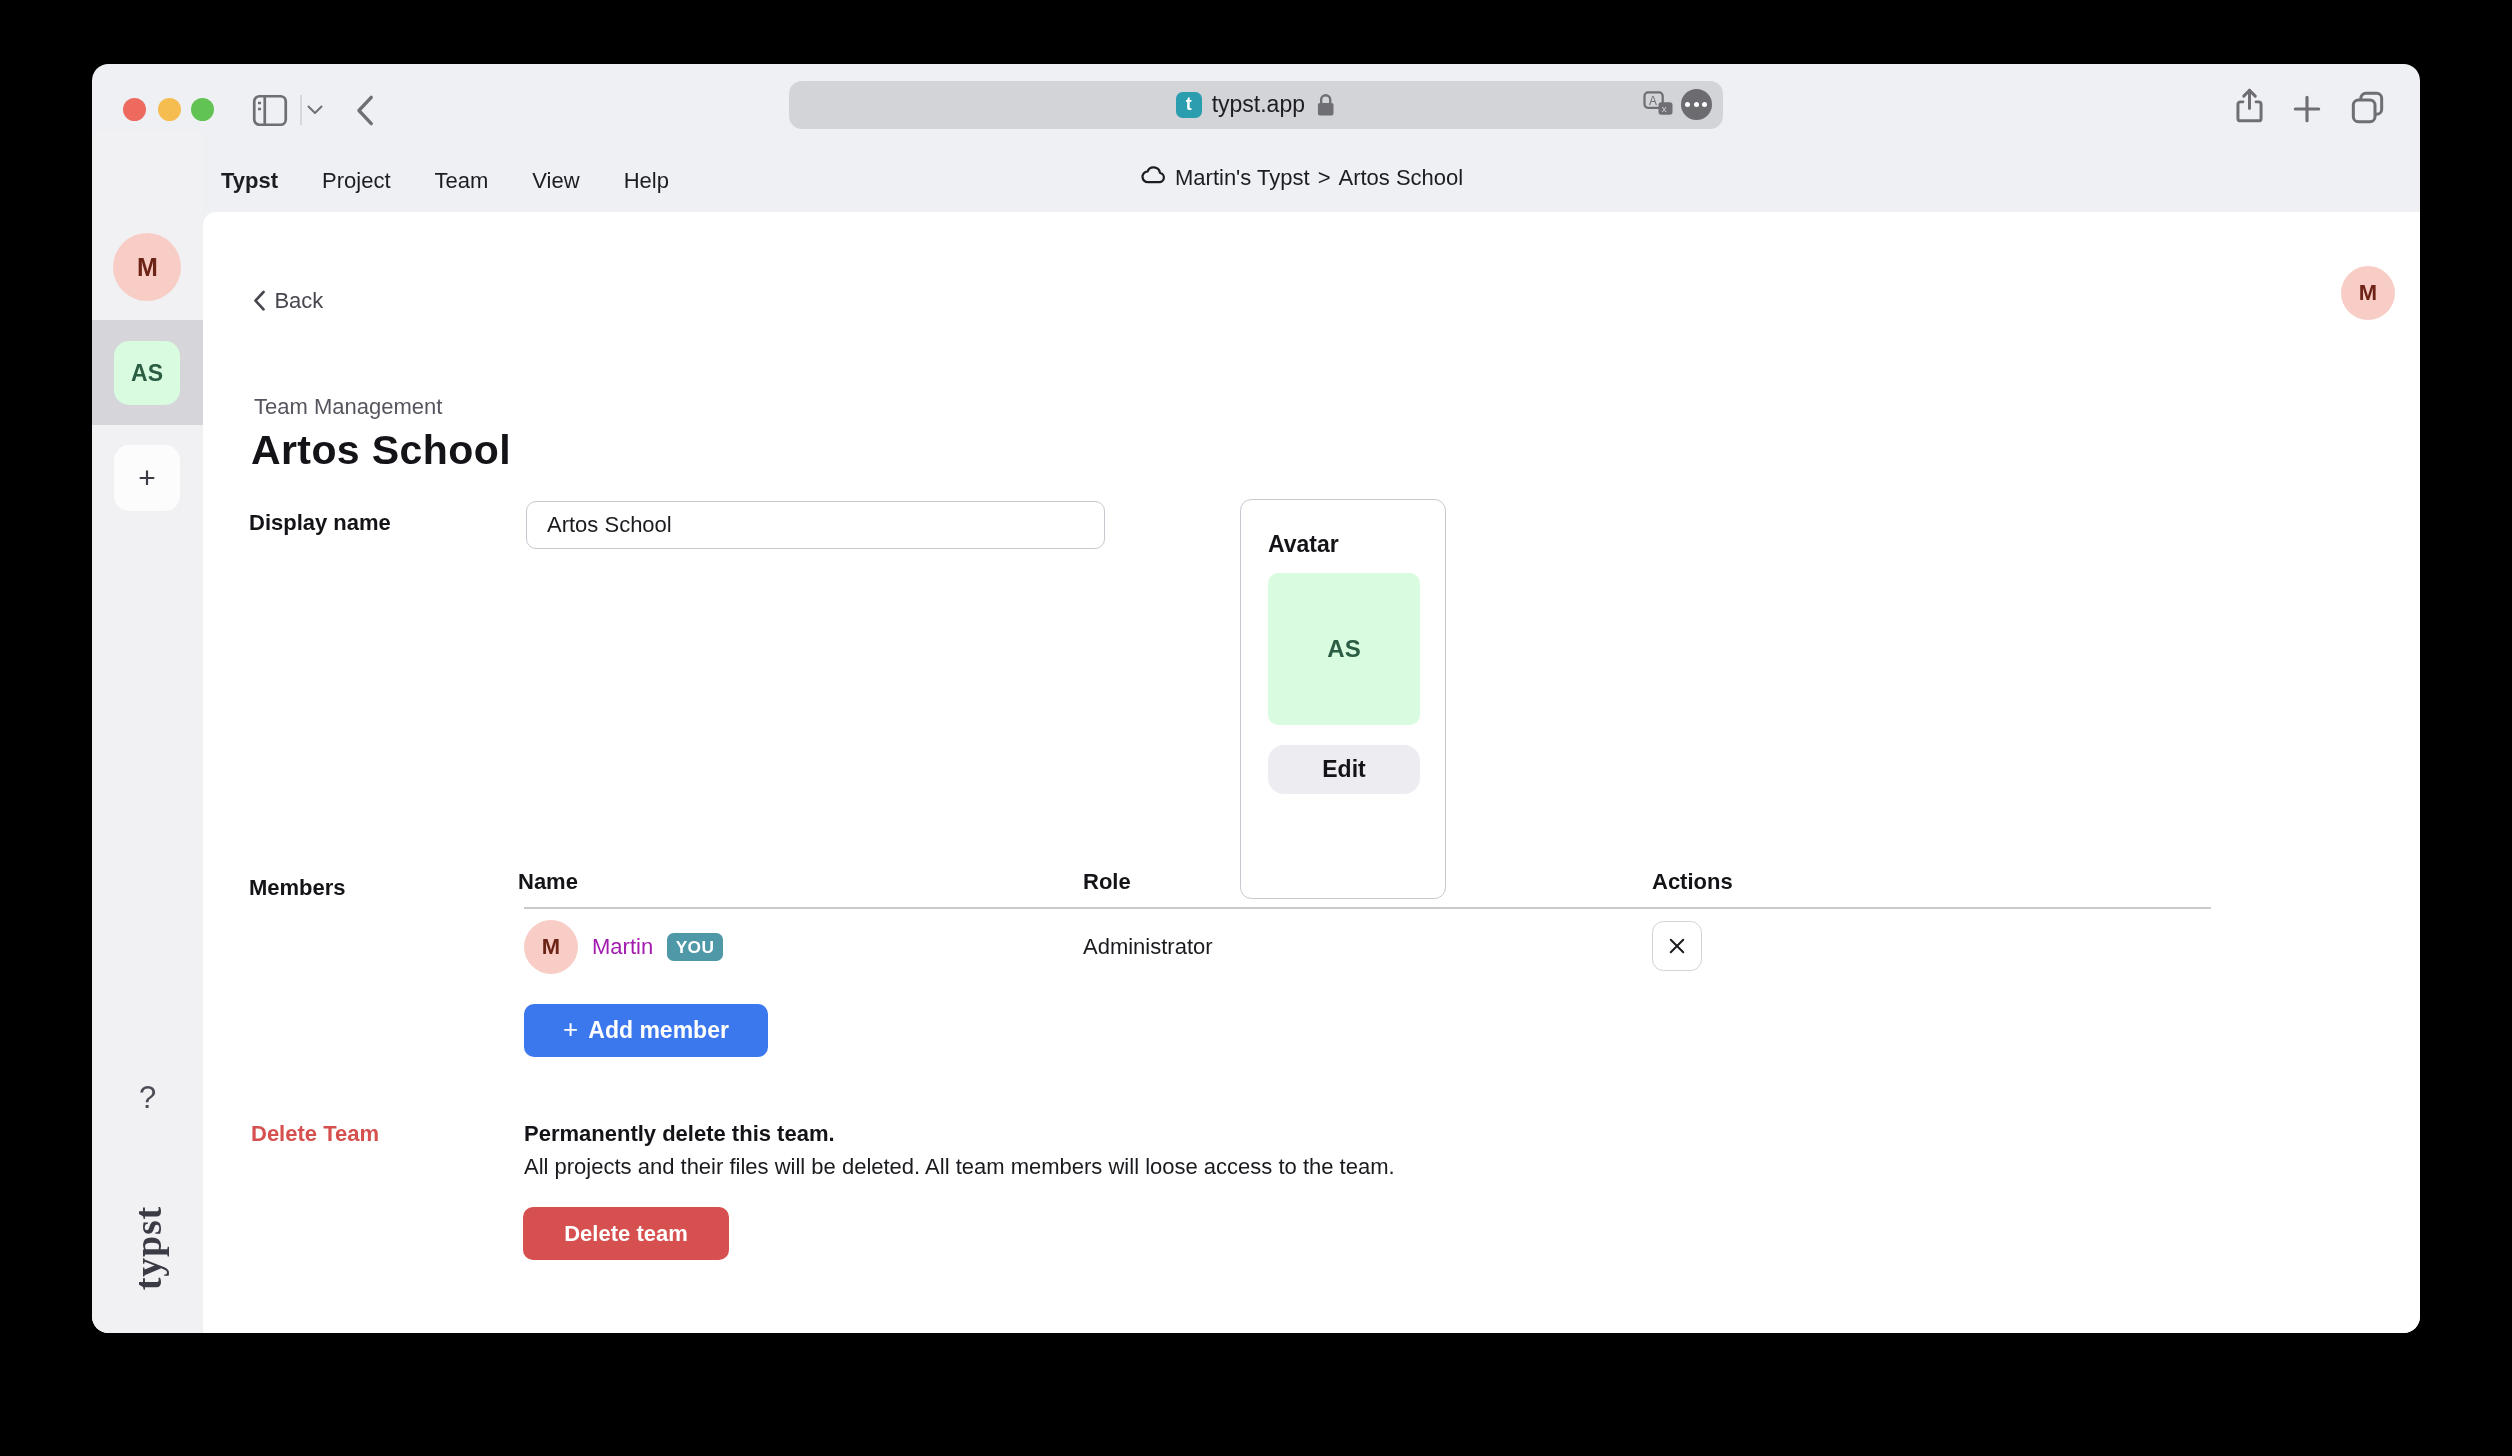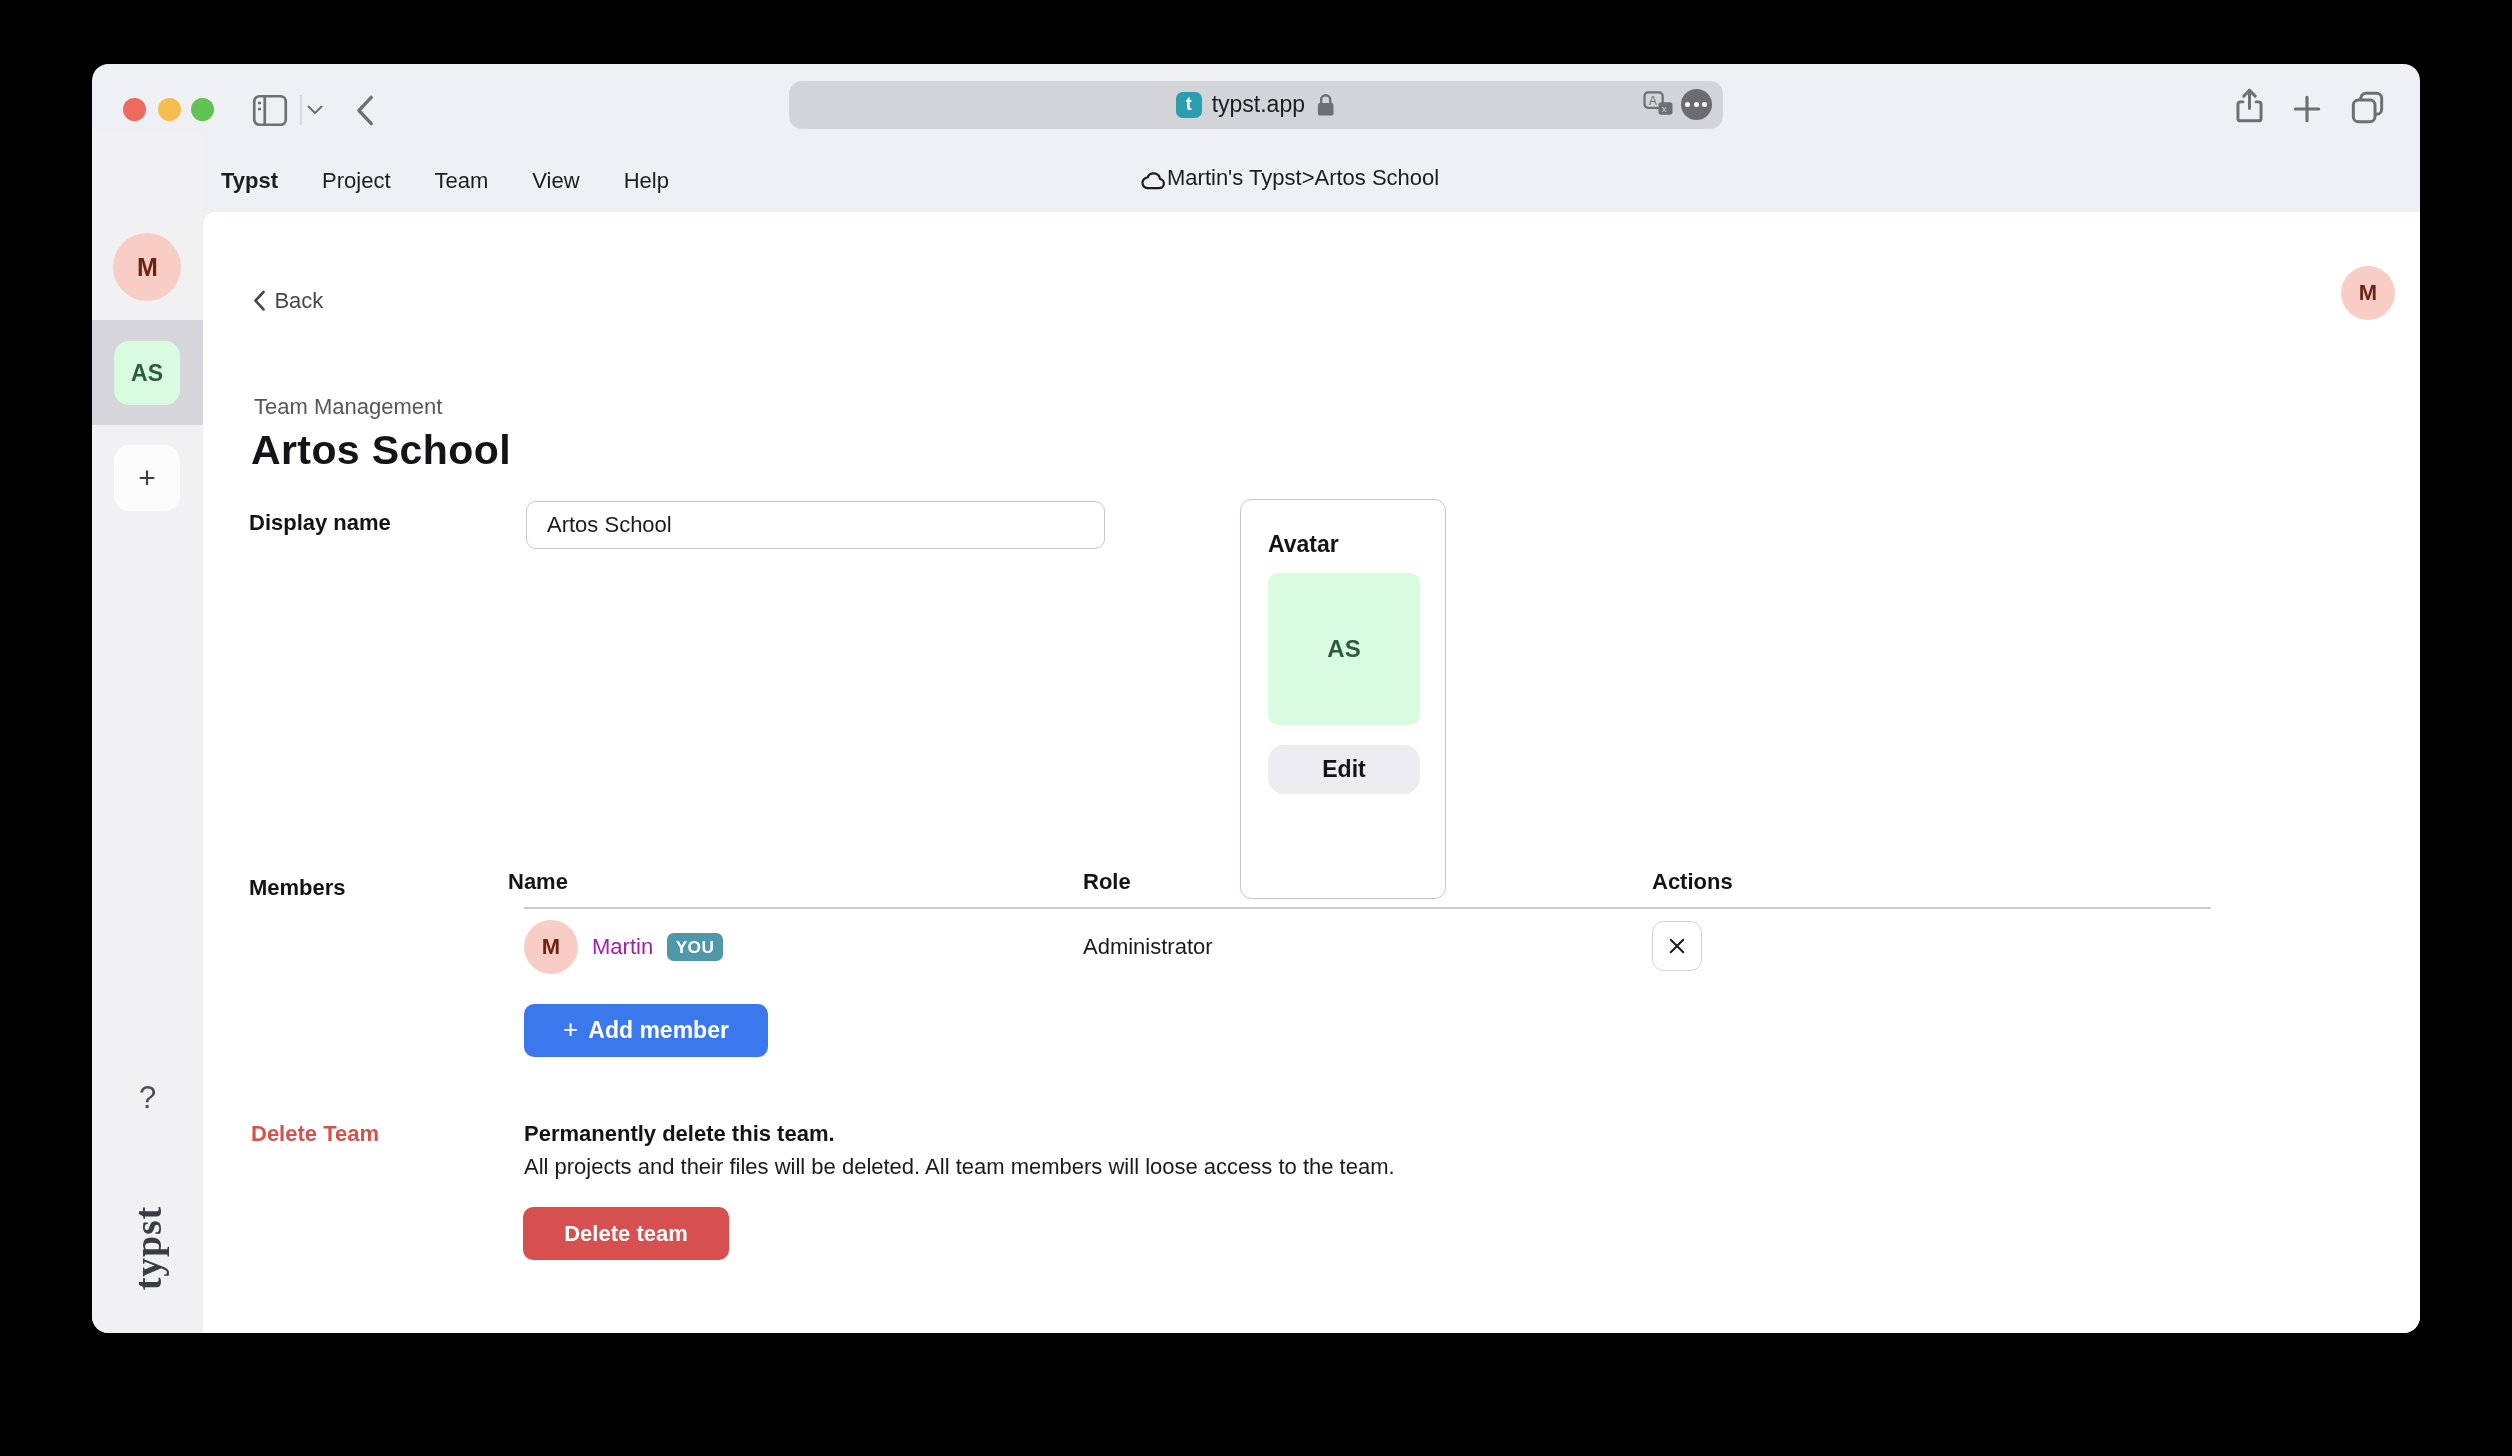--- a/index.html
+++ b/index.html
@@ -24,21 +24,21 @@
   .urltext { font-size:23px; color:#1c1c22; }
   .pill-right { position:absolute; right:11.5px; top:0; height:48px; display:flex; align-items:center; gap:6.6px; }
   .ellipsis-btn { width:31px; height:31px; border-radius:50%; background:#6b6b70; display:flex; align-items:center;
                   justify-content:center; gap:3.3px; }
   .ellipsis-btn i { width:5px; height:5px; border-radius:50%; background:#fff; display:block; }
 
   
   .menurow { position:absolute; left:129px; top:104px; display:flex; gap:44px; font-size:22px; color:#1c1c22; }
   .menurow .item { cursor:default; }
   .menurow .bold { font-weight:bold; }
-  .breadcrumb { position:absolute; left:1049px; top:101px; display:flex; align-items:flex-end; gap:0;
+  .breadcrumb { position:absolute; left:1049px; top:101px; display:flex; align-items:flex-start; gap:8px;
                 font-size:22px; color:#1c1c22; }
 
   
   .sidebar { position:absolute; left:0; top:68px; width:111px; height:1202px; background:#f1f1f4; }
   .sb-band { position:absolute; left:0; top:188px; width:111px; height:105px; background:#d6d6da; }
   .avatar-m { background:#f8cdc6; color:#6d2417; font-weight:bold; display:flex; align-items:center; justify-content:center; }
   .sb-user { position:absolute; left:21.4px; top:101px; width:68px; height:68px; border-radius:50%; font-size:25px; }
   .sb-team { position:absolute; left:22px; top:209px; width:66px; height:64px; border-radius:15px;
              background:#d9fce0; color:#2b5c44; font-weight:bold; font-size:23px;
              display:flex; align-items:center; justify-content:center; }
@@ -68,21 +68,21 @@
   .avatar-card { left:1148px; top:435px; width:206px; height:400px; border:1.6px solid #c7c7cf; border-radius:11.5px; background:#fff; }
   .card-title { position:absolute; left:27px; top:31px; font-size:23px; font-weight:bold; color:#141418; }
   .card-square { position:absolute; left:27px; top:73px; width:152px; height:152px; border-radius:10px;
                  background:#d9fce0; color:#2b5c44; font-weight:bold; font-size:24px;
                  display:flex; align-items:center; justify-content:center; }
   .card-edit { position:absolute; left:27px; top:245px; width:152px; height:49px; border-radius:16px; border:none;
                background:#ececf1; font-size:23px; font-weight:bold; color:#141418; font-family:"Liberation Sans", sans-serif; }
 
   .members-label { left:157px; top:811px; }
   .th { font-size:22px; font-weight:bold; color:#141418; top:805px; }
-  .th-name { left:416px; } .th-role { left:991px; } .th-actions { left:1560px; }
+  .th-name { left:426px; } .th-role { left:991px; } .th-actions { left:1560px; }
   .tline { left:432px; top:843px; width:1687px; height:1.6px; background:#c9c9ce; }
 
   .row-avatar { left:432px; top:856px; width:54px; height:54px; border-radius:50%; font-size:22px; }
   .row-name { left:500px; top:870px; font-size:22px; color:#a21caf; }
   .you-badge { left:575px; top:869px; width:56px; height:28px; border-radius:6.6px; background:#4e98a8; color:#fff;
                font-size:17.3px; font-weight:bold; display:flex; align-items:center; justify-content:center; letter-spacing:0.4px; }
   .row-role { left:991px; top:870px; font-size:22px; color:#1a1a1f; }
   .x-btn { left:1560px; top:857px; width:50px; height:50px; border-radius:11.5px; border:1.6px solid #d2d2d8; background:#fff;
            display:flex; align-items:center; justify-content:center; color:#1a1a1f; }
 

